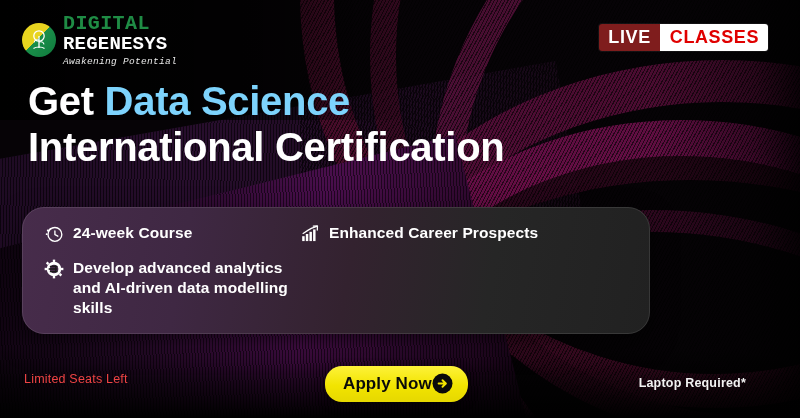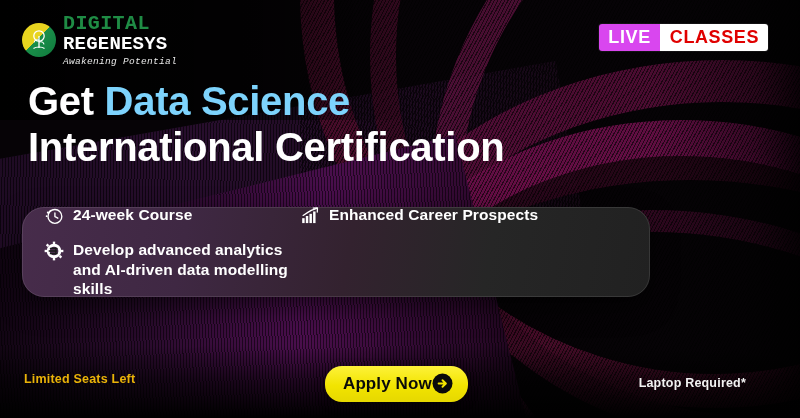--- a/index.html
+++ b/index.html
@@ -188,21 +188,21 @@
 
   
   .live-badge {
     position:absolute; right: 32px; top: 24px;
     display:flex; align-items:stretch;
     border-radius: 3px; overflow:hidden;
     box-shadow: 0 0 0 1px rgba(255,255,255,.06);
     z-index: 5;
   }
   .live-badge .seg-live {
-    background: #d946ef; color: #ffffff;
+    background: #7f1d1d; color: #ffffff;
     font-size: 18px; font-weight: 700; letter-spacing: .6px;
     padding: 4px 9px 5px 9px; line-height: 1;
   }
   .live-badge .seg-classes {
     background: #ffffff; color: #e00000;
     font-size: 18px; font-weight: 700; letter-spacing: .6px;
     padding: 4px 9px 5px 10px; line-height: 1;
   }
 
   
@@ -210,21 +210,21 @@
   .h-line {
     font-size: 40px; font-weight: 700; line-height: 1.16;
     letter-spacing: -.3px; color: #ffffff;
     white-space: nowrap;
   }
   .h-accent { color: #7dd3fc; }
 
   
   .card {
     position:absolute; left: 22px; top: 207px;
-    width: 628px; height: 90px;
+    width: 628px; height: 127px;
     border-radius: 22px;
     background: linear-gradient(100deg,
        #472c4b 0%, #3f2843 26%, #33222f 52%, #262626 74%, #212121 100%);
     box-shadow: 0 10px 26px rgba(0,0,0,.55);
     z-index: 5;
   }
   .card::before {
     content:"";
     position:absolute; inset:0;
     border-radius: 22px;
@@ -247,21 +247,21 @@
   }
   .feat-ico svg { display:block; width:20px; height:20px; }
   .feat-txt {
     font-size: 15.5px; font-weight: 600; color: #ffffff;
     line-height: 1.28; letter-spacing: .1px;
   }
 
   
   .seats {
     position:absolute; left: 24px; top: 372px;
-    font-size: 12.5px; font-weight: 700; color: #eab308;
+    font-size: 12.5px; font-weight: 400; color: #ef4444;
     letter-spacing: .2px; z-index: 5;
   }
   .laptop {
     position:absolute; right: 54px; top: 376px;
     font-size: 12.5px; font-weight: 600; color: #f2f2f2;
     letter-spacing: .2px; z-index: 5;
   }
   .cta {
     position:absolute; left: 325px; top: 366px;
     display:flex; align-items:center; 

